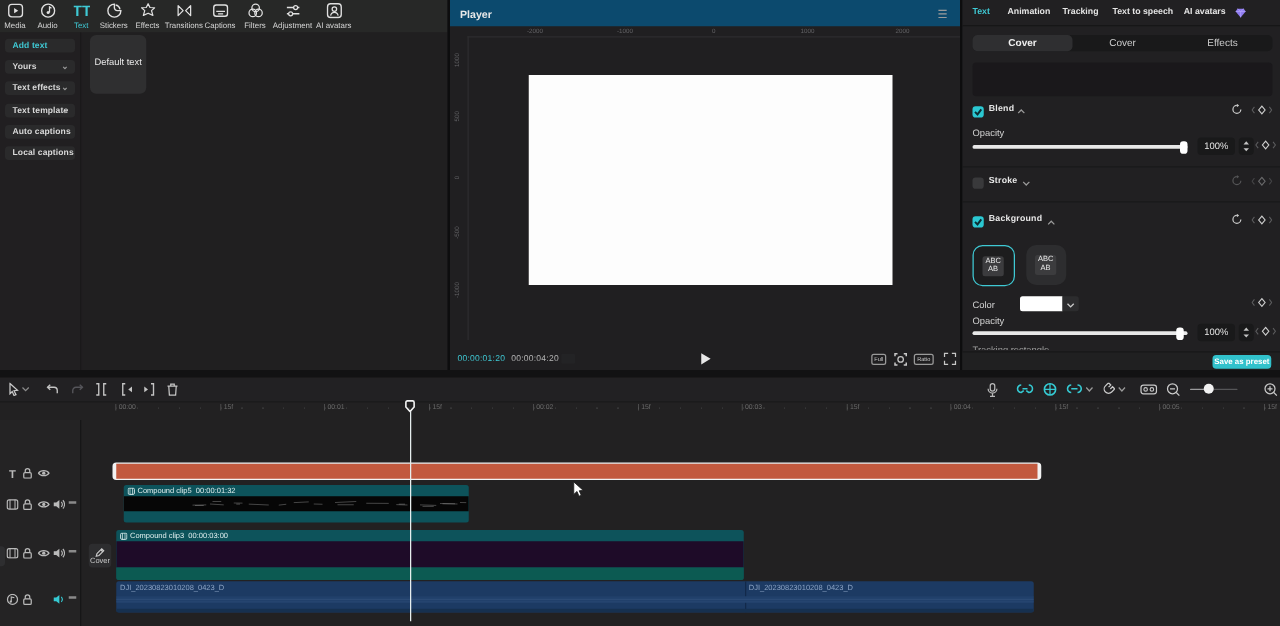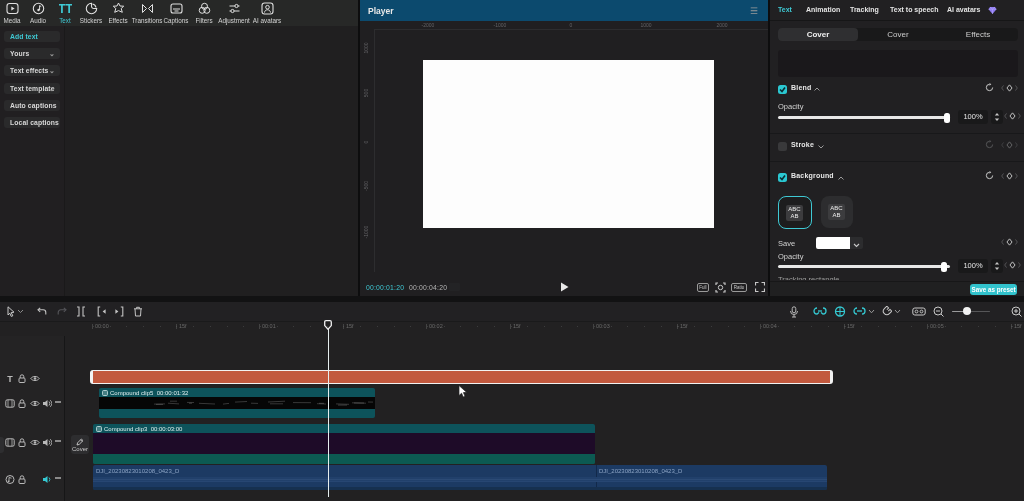--- a/index.html
+++ b/index.html
@@ -101,20 +101,23 @@
   <div class="sbtn" style="top:48px;">Yours<span class="ch">⌄</span></div>
   <div class="sbtn" style="top:65px;">Text effects<span class="ch">⌄</span></div>
   <div class="sbtn" style="top:83px;">Text template<span class="ch">⌄</span></div>
   <div class="sbtn" style="top:100px;">Auto captions</div>
   <div class="sbtn" style="top:117px;">Local captions</div>
 
   <div class="abs" style="left:0;top:26px;width:65px;height:274px;background:#211f21;border-right:1px solid #1a191a;"></div>
   <div class="abs" id="sidebtns"></div>
 
   <div class="abs" style="left:66px;top:26px;width:292px;height:274px;background:#201f20;"></div>
+  <div class="abs" style="left:72px;top:28px;width:45px;height:47px;background:#2f2f30;border-radius:5px;">
+    <div style="text-align:center;margin-top:17px;font-size:7.5px;color:#e8e8e8;white-space:nowrap;">Default text</div>
+  </div>
 
   <div class="abs" style="left:358px;top:0;width:2px;height:300px;background:#0d0d0e;"></div>
 
   <div class="abs" style="left:360px;top:0;width:408px;height:300px;background:#201f21;"></div>
   <div class="abs" style="left:360px;top:0;width:408px;height:21px;background:#0c4a6e;">
     <div class="abs" style="left:8px;top:6px;font-size:8.5px;font-weight:bold;color:#e8e8e8;">Player</div>
     <div class="abs" style="right:10px;top:6px;color:#9a9a9a;font-size:9px;">☰</div>
   </div>
   <div class="abs" id="playerrulers">
     <style>
@@ -256,21 +259,21 @@
         <path d="M17 1.5 L19.2 4.5 L17 7.5" fill="none" stroke="#5c5c5e" stroke-width="1"></path>
       </svg>
 
     <div class="abs" style="left:8px;top:196px;width:34px;height:33px;background:#1d1d1e;border:1.5px solid #3fc9d4;border-radius:8px;">
       <div style="position:absolute;left:7px;top:8px;width:17px;height:16px;background:#3c3c3e;border-radius:2px;color:#ececec;font-size:6px;line-height:7px;text-align:center;padding-top:1px;">ABC<br>AB</div>
     </div>
     <div class="abs" style="left:51px;top:196px;width:32px;height:32px;background:#2d2d2f;border-radius:8px;">
       <div style="position:absolute;left:7px;top:8px;width:17px;height:16px;background:#3c3c3e;border-radius:2px;color:#ececec;font-size:6px;line-height:7px;text-align:center;padding-top:1px;">ABC<br>AB</div>
     </div>
 
-    <div class="abs small" style="left:8px;top:239px;">Save</div>
+    <div class="abs small" style="left:8px;top:239px;">Color</div>
     <div class="abs" style="left:46px;top:237px;width:34px;height:12px;background:#ffffff;border-radius:2px 0 0 2px;"></div>
     <div class="abs" style="left:80px;top:237px;width:13px;height:12px;background:#2c2c2e;border-radius:0 2px 2px 0;">
       <svg width="13" height="12" viewBox="0 0 13 12">
           <path d="M4 5 L6.5 7.5 L9 5" fill="none" stroke="#c9c9c9" stroke-width="1.1"></path>
         </svg>
     </div>
     <svg class="abs" style="left:231px;top:238px;" width="17" height="8" viewBox="0 0 20 9">
         <path d="M3 1.5 L0.8 4.5 L3 7.5" fill="none" stroke="#5c5c5e" stroke-width="1"></path>
         <path d="M10 0.8 L13 4.5 L10 8.2 L7 4.5 Z" fill="none" stroke="#cdcdcd" stroke-width="1.1"></path>
         <path d="M17 1.5 L19.2 4.5 L17 7.5" fill="none" stroke="#5c5c5e" stroke-width="1"></path>

